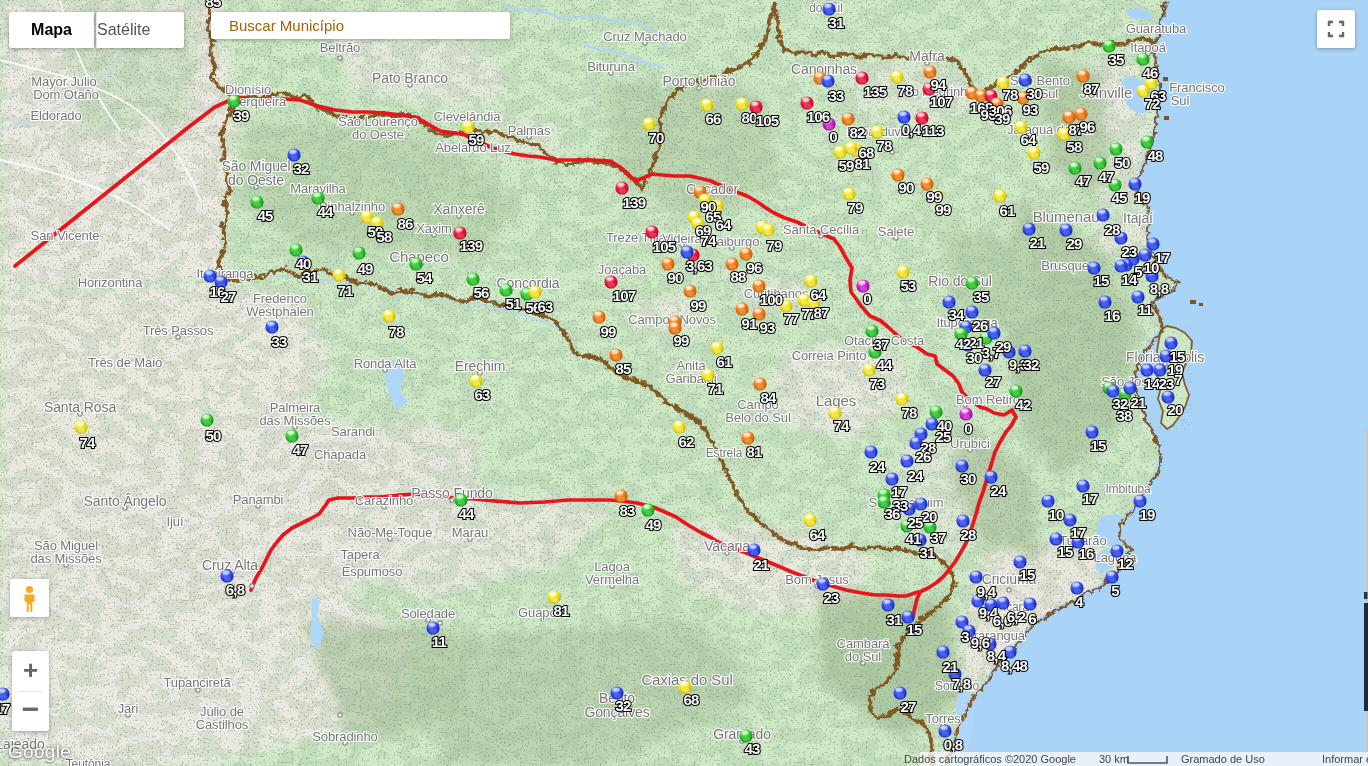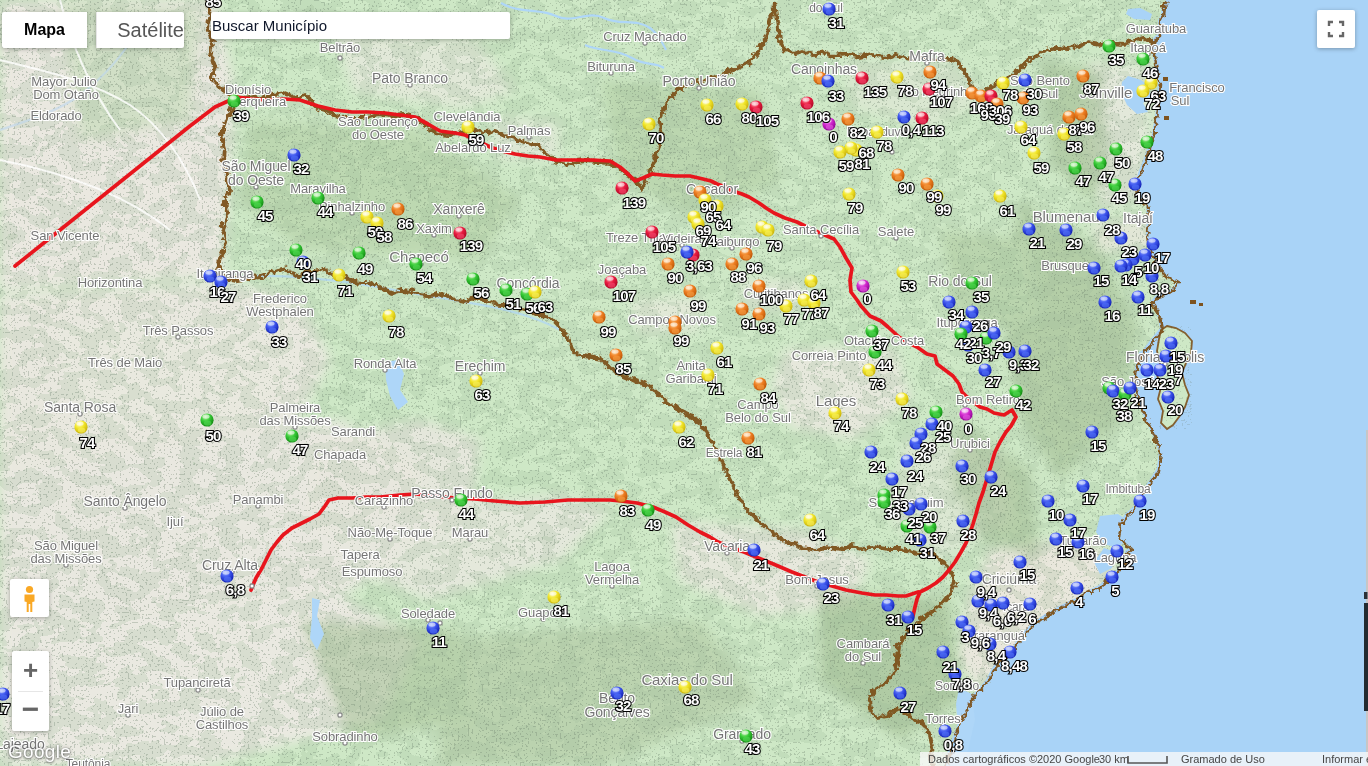--- a/index.html
+++ b/index.html
@@ -778,28 +778,28 @@
 <text class="pl" x="993" y="387">27</text>
 <text class="pl" x="974" y="363">30</text>
       </g>
 <text class="pl" x="213" y="7">85</text>
 <rect x="1366" y="430" width="2" height="336" fill="#c6c6c6"></rect>
 <rect x="1364" y="592" width="3.5" height="7" fill="#2a3138"></rect>
 <rect x="1364" y="603" width="4" height="108" fill="#222b31"></rect>
 <text class="pl" x="1178" y="385">7</text>
 </svg>
 
-<div class="box" style="left:2px;top:12px;width:85px;height:36px;border-radius:2px 0 0 2px;z-index:5">
+<div class="box" style="left:9px;top:12px;width:85px;height:36px;border-radius:2px 0 0 2px;z-index:5">
  <span style="font-weight:bold;color:#000;font-size:16px;line-height:36px;display:block;text-align:center">Mapa</span>
     </div>
 <div class="box" style="left:96px;top:12px;width:88px;height:36px;border-radius:0 2px 2px 0;border-left:1px solid #e6e6e6;z-index:5">
- <span style="color:#565656;font-size:20px;line-height:36px;display:block;text-align:right">Satélite</span>
+ <span style="color:#565656;font-size:16px;line-height:36px;display:block;text-align:left">Satélite</span>
     </div>
 <div class="box" style="left:211px;top:12px;width:299px;height:27px;border-radius:2px;z-index:5">
- <span style="color:#0f172a;font-size:15px;line-height:27px;padding-left:1px">Buscar Município</span></div>
+ <span style="color:#a16207;font-size:15px;line-height:27px;padding-left:18px">Buscar Município</span></div>
 <div class="box" style="left:1317px;top:10px;width:38px;height:38px;border-radius:2px;z-index:5">
  <svg width="38" height="38" viewBox="0 0 38 38">
         <g stroke="#666" stroke-width="2.4" fill="none">
  <path d="M12,16 v-4 h4 M26,16 v-4 h-4 M12,22 v4 h4 M26,22 v4 h-4"></path>
         </g>
       </svg>
     </div>
 <div class="box" style="left:10px;top:579px;width:39px;height:38px;border-radius:2px;z-index:5">
  <svg width="39" height="38" viewBox="0 0 39 38">
         <g fill="#f9a825">
@@ -808,20 +808,20 @@
         </g>
       </svg>
     </div>
 <div class="box" style="left:12px;top:651px;width:37px;height:80px;border-radius:2px;z-index:5">
  <div style="color:#666;font-size:26px;font-weight:bold;text-align:center;height:40px;line-height:38px">+</div>
  <div style="position:absolute;left:6px;top:40px;width:25px;border-top:1px solid #e6e6e6"></div>
  <div style="color:#666;font-size:30px;font-weight:bold;text-align:center;height:40px;line-height:36px">−</div>
     </div>
 <div style="position:absolute;left:8px;top:741px;z-index:5;color:#fff;font-size:19px;font-weight:normal;letter-spacing:0.3px;font-family:'Liberation Sans',sans-serif;text-shadow:0 0 3px rgba(60,60,60,0.7),0 1px 2px rgba(60,60,60,0.5)">Google</div>
 <div style="position:absolute;left:920px;top:752px;width:448px;height:14px;background:rgba(250,250,250,0.78);z-index:5"></div>
-<div class="att" style="left:928px;width:157px">Dados cartográficos ©2020 Google</div>
+<div class="att" style="left:904px;width:157px">Dados cartográficos ©2020 Google</div>
 <div class="att" style="left:1099px;width:34px">30 km</div>
 <svg style="position:absolute;left:1127px;top:755px;z-index:6" width="42" height="10">
       <path d="M1,1 v7 h39 v-7" stroke="#555" stroke-width="1.6" fill="none"></path>
     </svg>
 <div class="att" style="left:1181px;width:70px">Gramado de Uso</div>
 <div class="att" style="left:1322px;width:106px">Informar erro no mapa</div>
 
 </div>
 </body></html>

